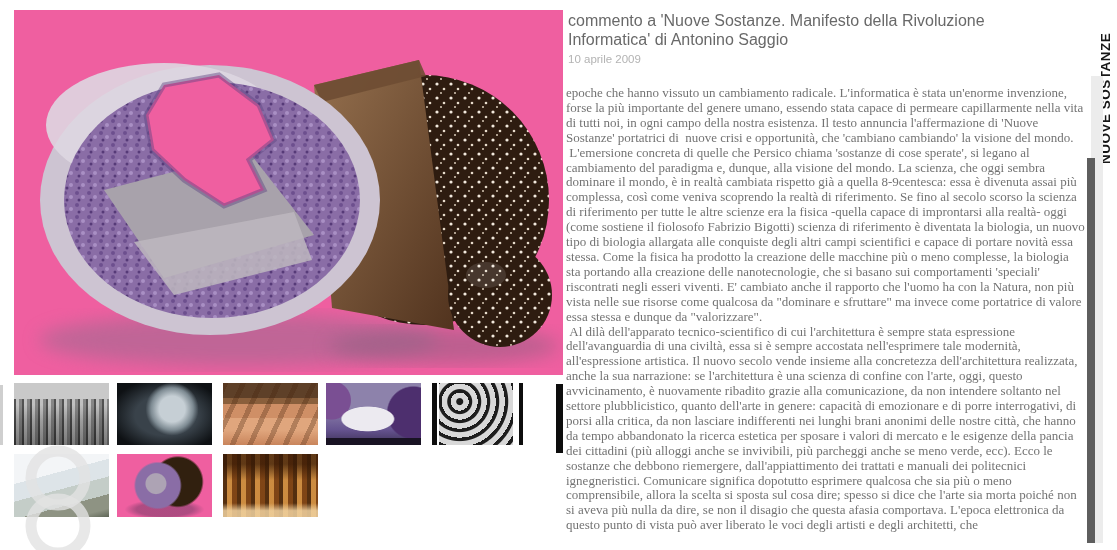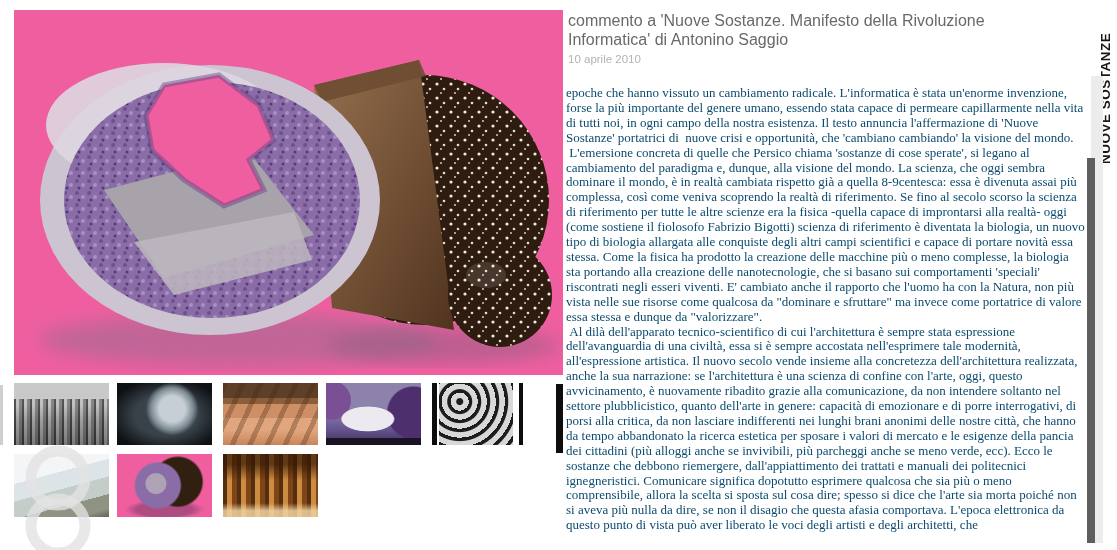--- a/index.html
+++ b/index.html
@@ -17,21 +17,21 @@
   .header{position:absolute;left:568px;top:12px;width:500px;}
   .title{
     width:480px;color:#696969;font-size:16px;line-height:1.18;
     font-family:"Liberation Sans",sans-serif;
   }
   .date{margin-top:3px;color:#b3b3b3;font-size:11.5px;}
   
   .article{
     position:absolute;left:566px;top:86px;width:520px;
     font-family:"Liberation Serif",serif;font-size:13px;line-height:14.9px;
-    color:#0c4a6e;
+    color:#737373;
   }
   .article p{margin:0;white-space:pre-wrap;}
   
   .vlabel{
     position:absolute;right:4px;top:4px;height:160px;
     writing-mode:vertical-rl;transform:rotate(180deg);
     font-weight:bold;font-size:13.5px;letter-spacing:.5px;color:#161616;
     font-family:"Liberation Sans",sans-serif;white-space:nowrap;
   }
   
@@ -141,21 +141,21 @@
         <ellipse cx="198" cy="190" rx="148" ry="118" fill="url(#amet)"></ellipse>
         <polygon points="90,180 235,142 300,225 150,268" fill="#a8a2ab"></polygon>
         <polygon points="120,232 280,202 298,250 160,285" fill="#bdb7be" opacity="0.85"></polygon>
         <path d="M150,75 L205,65 L245,95 L260,130 L235,150 L250,180 L210,196 L170,170 L138,140 L132,105 Z" fill="#ef5fa0" stroke="#5e4280" stroke-width="5" stroke-opacity="0.45"></path>
       </g>
     </svg>
   </div>
 
   <div class="header">
     <div class="title">commento a 'Nuove Sostanze. Manifesto della Rivoluzione Informatica' di Antonino Saggio</div>
-    <div class="date">10 aprile 2010</div>
+    <div class="date">10 aprile 2009</div>
   </div>
 
   <div class="article">
     <p>epoche che hanno vissuto un cambiamento radicale. L'informatica è stata un'enorme invenzione, forse la più importante del genere umano, essendo stata capace di permeare capillarmente nella vita di tutti noi, in ogni campo della nostra esistenza. Il testo annuncia l'affermazione di 'Nuove Sostanze' portatrici di  nuove crisi e opportunità, che 'cambiano cambiando' la visione del mondo.</p>
     <p> L'emersione concreta di quelle che Persico chiama 'sostanze di cose sperate', si legano al cambiamento del paradigma e, dunque, alla visione del mondo. La scienza, che oggi sembra dominare il mondo, è in realtà cambiata rispetto già a quella 8-9centesca: essa è divenuta assai più complessa, così come veniva scoprendo la realtà di riferimento. Se fino al secolo scorso la scienza di riferimento per tutte le altre scienze era la fisica -quella capace di improntarsi alla realtà- oggi (come sostiene il fiolosofo Fabrizio Bigotti) scienza di riferimento è diventata la biologia, un nuovo tipo di biologia allargata alle conquiste degli altri campi scientifici e capace di portare novità essa stessa. Come la fisica ha prodotto la creazione delle macchine più o meno complesse, la biologia sta portando alla creazione delle nanotecnologie, che si basano sui comportamenti 'speciali' riscontrati negli esseri viventi. E' cambiato anche il rapporto che l'uomo ha con la Natura, non più vista nelle sue risorse come qualcosa da "dominare e sfruttare" ma invece come portatrice di valore essa stessa e dunque da "valorizzare".</p>
     <p> Al dilà dell'apparato tecnico-scientifico di cui l'architettura è sempre stata espressione dell'avanguardia di una civiltà, essa si è sempre accostata nell'esprimere tale modernità, all'espressione artistica. Il nuovo secolo vende insieme alla concretezza dell'architettura realizzata, anche la sua narrazione: se l'architettura è una scienza di confine con l'arte, oggi, questo avvicinamento, è nuovamente ribadito grazie alla comunicazione, da non intendere soltanto nel settore plubblicistico, quanto dell'arte in genere: capacità di emozionare e di porre interrogativi, di porsi alla critica, da non lasciare indifferenti nei lunghi brani anonimi delle nostre città, che hanno da tempo abbandonato la ricerca estetica per sposare i valori di mercato e le esigenze della pancia dei cittadini (più alloggi anche se invivibili, più parcheggi anche se meno verde, ecc). Ecco le sostanze che debbono riemergere, dall'appiattimento dei trattati e manuali dei politecnici ignegneristici. Comunicare significa dopotutto esprimere qualcosa che sia più o meno comprensibile, allora la scelta si sposta sul cosa dire; spesso si dice che l'arte sia morta poiché non si aveva più nulla da dire, se non il disagio che questa afasia comportava. L'epoca elettronica da questo punto di vista può aver liberato le voci degli artisti e degli architetti, che</p>
   </div>
 
   <div class="vlabel">NUOVE SOSTANZE</div>
 

